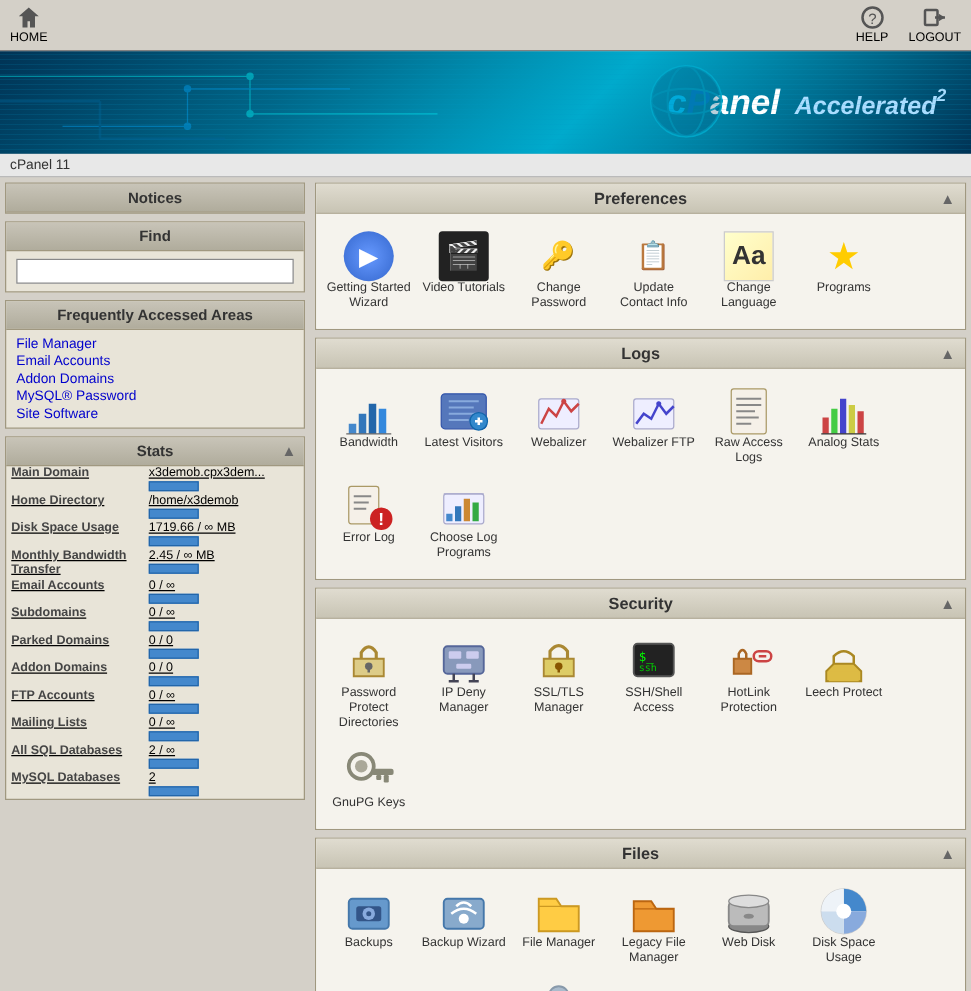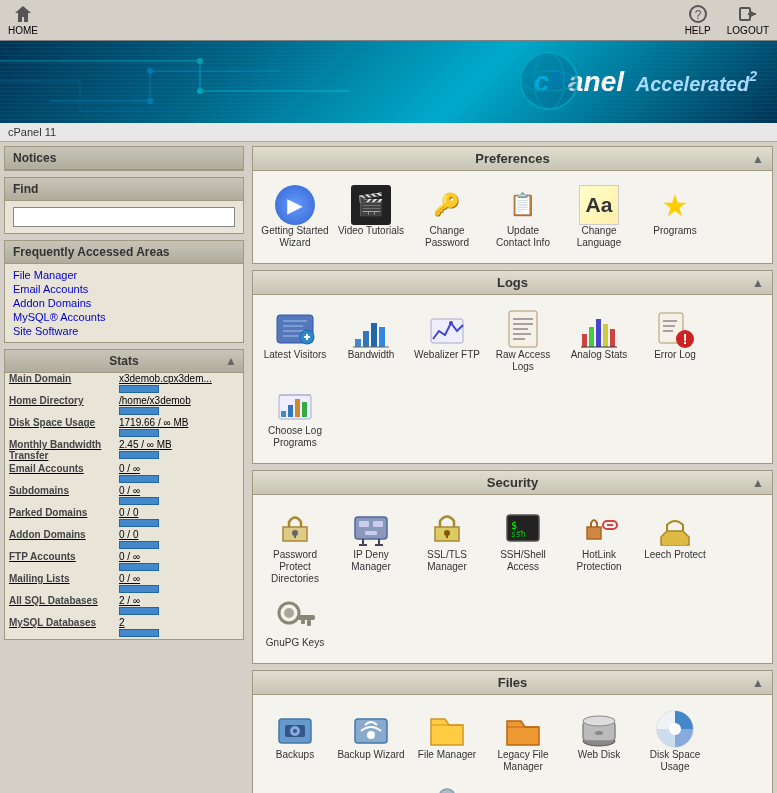--- a/index.html
+++ b/index.html
@@ -90,20 +90,21 @@
       background: #e8e4d8;
       border: 1px solid #a09880;
       margin-bottom: 6px;
     }
     .sidebar-title {
       background: linear-gradient(to bottom, #c8c4b8, #b0ac9c);
       border-bottom: 1px solid #a09880;
       padding: 4px 8px;
       font-weight: bold;
       font-size: 12px;
+      text-align: center;
       color: #333;
     }
     .sidebar-content {
       padding: 6px 8px;
     }
 
     
     #find-input {
       width: 100%;
       border: 1px solid #888;
@@ -317,21 +318,21 @@
       </div>
     </div>
 
     <div class="sidebar-section">
       <div class="sidebar-title">Frequently Accessed Areas</div>
       <div class="freq-links">
 
       <a href="#">File Manager</a>
           <a href="#">Email Accounts</a>
           <a href="#">Addon Domains</a>
-          <a href="#">MySQL® Accounts</a>
+          <a href="#">MySQL® Password</a>
           <a href="#">Site Software</a>
         </div>
     </div>
 
     <div class="stats-section">
       <div class="stats-title-bar">
         <span>Stats</span>
         <span class="stats-arrow">▲</span>
       </div>
       <div id="stats-table">
@@ -483,45 +484,55 @@
         </div>
       </div>
     </div>
 
     <div class="panel">
       <div class="panel-header">
         <span>Logs</span>
         <span class="panel-arrow">▲</span>
       </div>
       <div class="panel-body">
+        <div class="icon-item">
+          <div class="ic">
+            <svg width="40" height="40" viewBox="0 0 40 40">
+              <rect x="4" y="30" width="6" height="8" fill="#4488cc"></rect>
+              <rect x="12" y="22" width="6" height="16" fill="#3377bb"></rect>
+              <rect x="20" y="14" width="6" height="24" fill="#2266aa"></rect>
+              <rect x="28" y="18" width="6" height="20" fill="#3388dd"></rect>
+              <line x1="2" y1="38" x2="38" y2="38" stroke="#666" stroke-width="1"></line>
+            </svg>
+          </div>
+          <span class="icon-label">Bandwidth</span>
+        </div>
         <div class="icon-item">
           <div class="ic">
             <svg width="40" height="40" viewBox="0 0 40 40">
               <rect x="2" y="6" width="36" height="28" rx="3" fill="#5577bb" stroke="#3355aa" stroke-width="1"></rect>
               <line x1="8" y1="12" x2="32" y2="12" stroke="#88aadd" stroke-width="1.5"></line>
               <line x1="8" y1="17" x2="28" y2="17" stroke="#88aadd" stroke-width="1.5"></line>
               <line x1="8" y1="22" x2="30" y2="22" stroke="#88aadd" stroke-width="1.5"></line>
               <line x1="8" y1="27" x2="24" y2="27" stroke="#88aadd" stroke-width="1.5"></line>
               <circle cx="32" cy="28" r="7" fill="#3388cc" stroke="#1166aa" stroke-width="1"></circle>
               <path d="M29 28 L35 28 M32 25 L32 31" stroke="white" stroke-width="2"></path>
             </svg>
           </div>
           <span class="icon-label">Latest Visitors</span>
         </div>
         <div class="icon-item">
           <div class="ic">
             <svg width="40" height="40" viewBox="0 0 40 40">
-              <rect x="4" y="30" width="6" height="8" fill="#4488cc"></rect>
-              <rect x="12" y="22" width="6" height="16" fill="#3377bb"></rect>
-              <rect x="20" y="14" width="6" height="24" fill="#2266aa"></rect>
-              <rect x="28" y="18" width="6" height="20" fill="#3388dd"></rect>
-              <line x1="2" y1="38" x2="38" y2="38" stroke="#666" stroke-width="1"></line>
-            </svg>
-          </div>
-          <span class="icon-label">Bandwidth</span>
+              <rect x="4" y="10" width="32" height="24" rx="2" fill="#eef" stroke="#aac" stroke-width="1"></rect>
+              <polyline points="6,30 12,18 18,24 24,12 30,20 36,14" fill="none" stroke="#cc4444" stroke-width="2"></polyline>
+              <circle cx="24" cy="12" r="2" fill="#cc4444"></circle>
+            </svg>
+          </div>
+          <span class="icon-label">Webalizer</span>
         </div>
         <div class="icon-item">
           <div class="ic">
             <svg width="40" height="40" viewBox="0 0 40 40">
               <rect x="4" y="10" width="32" height="24" rx="2" fill="#eef" stroke="#aac" stroke-width="1"></rect>
               <polyline points="6,30 12,22 18,26 24,14 30,22 36,16" fill="none" stroke="#4444cc" stroke-width="2"></polyline>
               <circle cx="24" cy="14" r="2" fill="#4444cc"></circle>
             </svg>
           </div>
           <span class="icon-label">Webalizer FTP</span>

